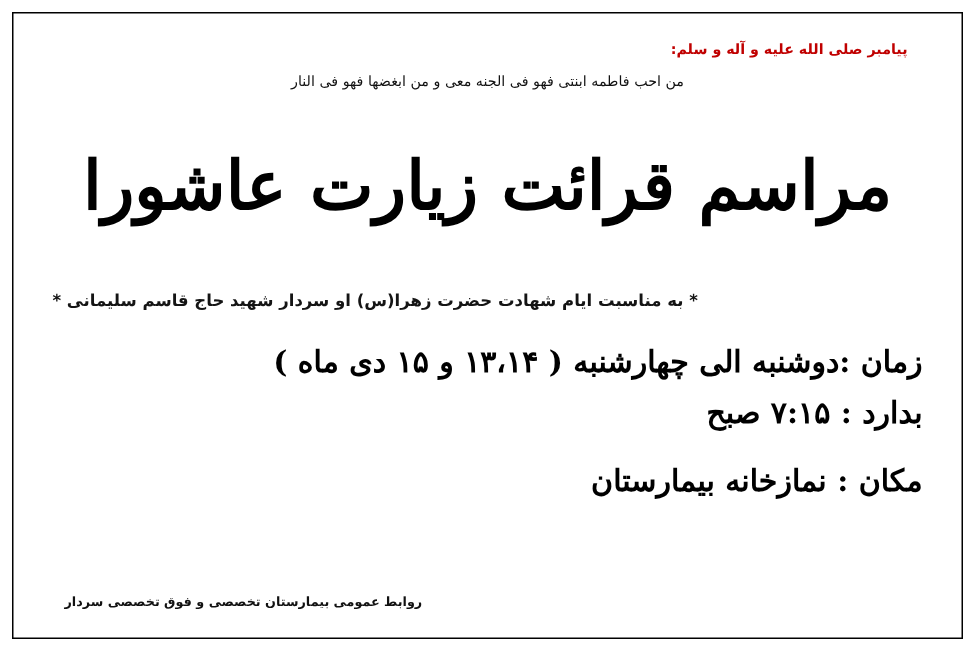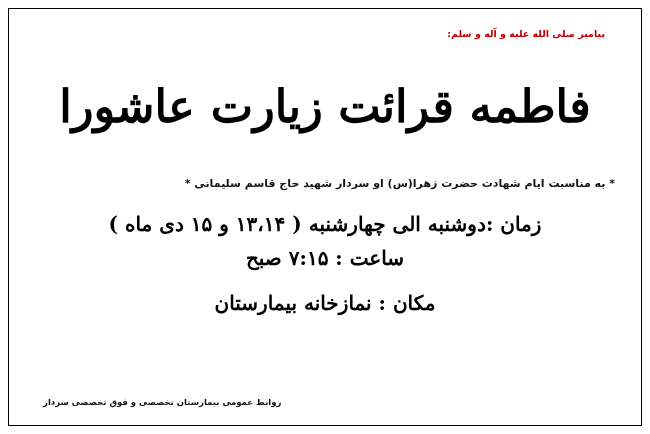--- a/index.html
+++ b/index.html
@@ -80,32 +80,31 @@
     letter-spacing: 0px;
     line-height: 1.15;
     margin: 0;
     color: #000000;
     direction: rtl;
   }
 
   
   .occasion {
     margin-top: 44px;
-    text-align: right;
+    text-align: left;
     font-size: 11px;
     font-weight: bold;
     color: #141414;
     direction: rtl;
     letter-spacing: 0.2px;
   }
 
   
   .details {
     margin-top: 22px;
-    text-align: center;
     direction: rtl;
   }
   .detail-line {
     font-family: "DejaVu Serif", "Liberation Serif", serif;
     font-weight: bold;
     color: #000000;
     margin: 0 0 9px 0;
     line-height: 1.25;
   }
   .detail-time-date { font-size: 20px; }
@@ -131,31 +130,32 @@
 <body>
 
 <div class="poster">
 
   <div class="frame"></div>
 
   <div class="content">
 
     <div class="hadith">
       <p class="hadith-attrib">پیامبر صلی الله علیه و آله و سلم:</p>
+      <p class="hadith-line">من احب فاطمه ابنتی فهو فی الجنه معی و من ابغضها فهو فی النار</p>
     </div>
 
     <div class="title-wrap">
-      <h1 class="main-title">فاطمه قرائت زیارت عاشورا</h1>
+      <h1 class="main-title">مراسم قرائت زیارت عاشورا</h1>
     </div>
 
     <div class="occasion">* به مناسبت ایام شهادت حضرت زهرا(س) او سردار شهید حاج قاسم سلیمانی *</div>
 
     <div class="details">
       <p class="detail-line detail-time-date">زمان :دوشنبه الی چهارشنبه ( ۱۳،۱۴ و ۱۵ دی ماه )</p>
-      <p class="detail-line detail-hour">ساعت : ۷:۱۵ صبح</p>
+      <p class="detail-line detail-hour">بدارد : ۷:۱۵ صبح</p>
       <p class="detail-line detail-place">مکان : نمازخانه بیمارستان</p>
     </div>
 
     <div class="footer">
       <p class="footer-text">روابط عمومی بیمارستان تخصصی و فوق تخصصی سردار</p>
     </div>
 
   </div>
 </div>
 

